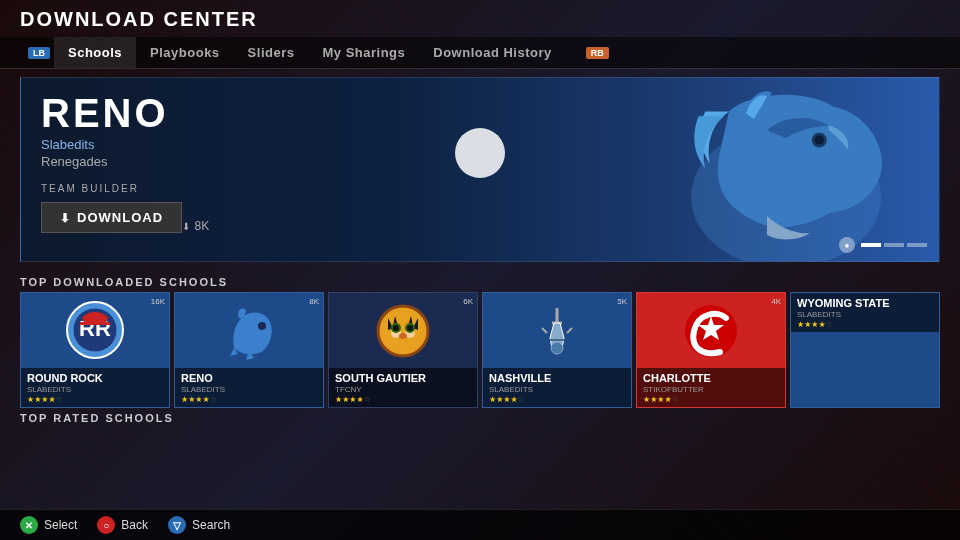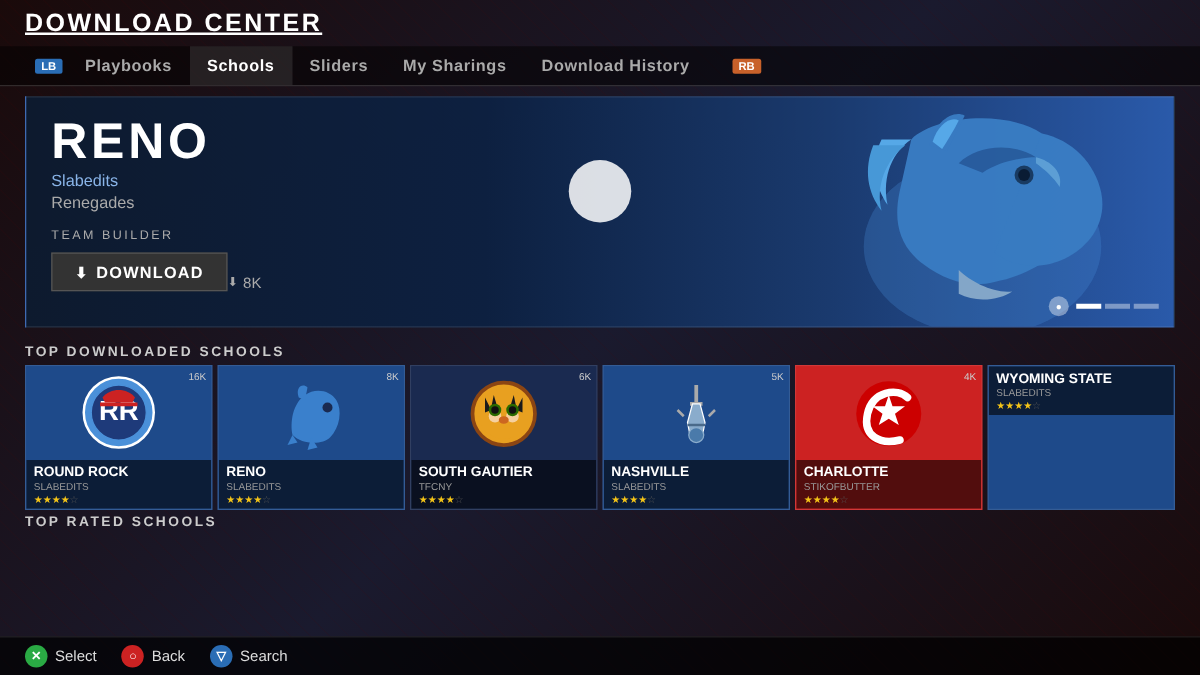--- a/index.html
+++ b/index.html
@@ -45,21 +45,20 @@
     .header {
       padding: 8px 20px 0;
     }
     .header-title {
       font-size: 20px;
       font-weight: 900;
       letter-spacing: 2px;
       color: #fff;
       text-transform: uppercase;
       margin-bottom: 6px;
-      text-decoration: underline;
     }
 
     
     .nav {
       display: flex;
       align-items: center;
       gap: 0;
       padding: 0 28px;
       background: rgba(0,0,0,0.5);
       border-bottom: 1px solid rgba(255,255,255,0.15);
@@ -332,22 +331,22 @@
 
 <div class="bg"></div>
 <div class="container">
 
   <div class="header">
     <div class="header-title">DOWNLOAD CENTER</div>
   </div>
 
   <div class="nav">
     <div class="nav-badge blue">LB</div>
+    <div class="nav-item active">Schools</div>
     <div class="nav-item">Playbooks</div>
-    <div class="nav-item active">Schools</div>
     <div class="nav-item">Sliders</div>
     <div class="nav-item">My Sharings</div>
     <div class="nav-item">Download History</div>
     <div class="nav-badge orange" style="margin-left:20px;">RB</div>
   </div>
 
   <div class="featured">
 
     <div class="horse-container">
       <svg viewBox="0 0 400 220" width="380" height="210" xmlns="http://www.w3.org/2000/svg">

